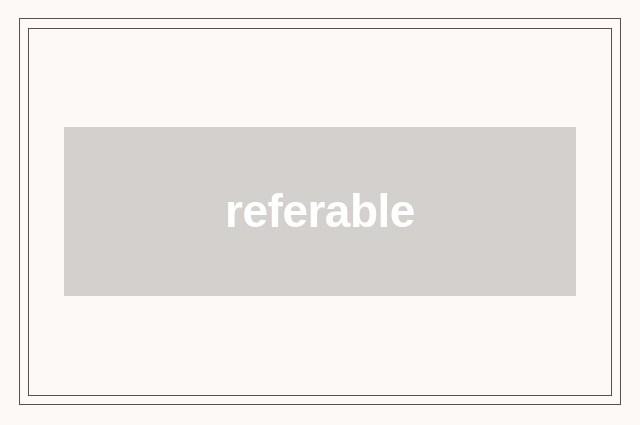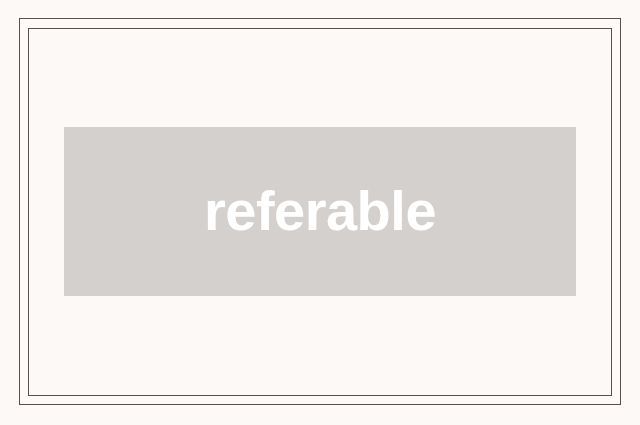--- a/index.html
+++ b/index.html
@@ -53,21 +53,21 @@
     height: 169px;
     background: #d3d0cd;
     display: flex;
     align-items: center;
     justify-content: center;
   }
 
   .placeholder-label {
     color: #ffffff;
     font-family: "Liberation Sans", sans-serif;
-    font-size: 56px;
+    font-size: 46px;
     font-weight: bold;
     line-height: 1;
     letter-spacing: -0.5px;
     white-space: nowrap;
     user-select: none;
     position: relative;
     top: -1px;
   }
 </style>
 </head>

